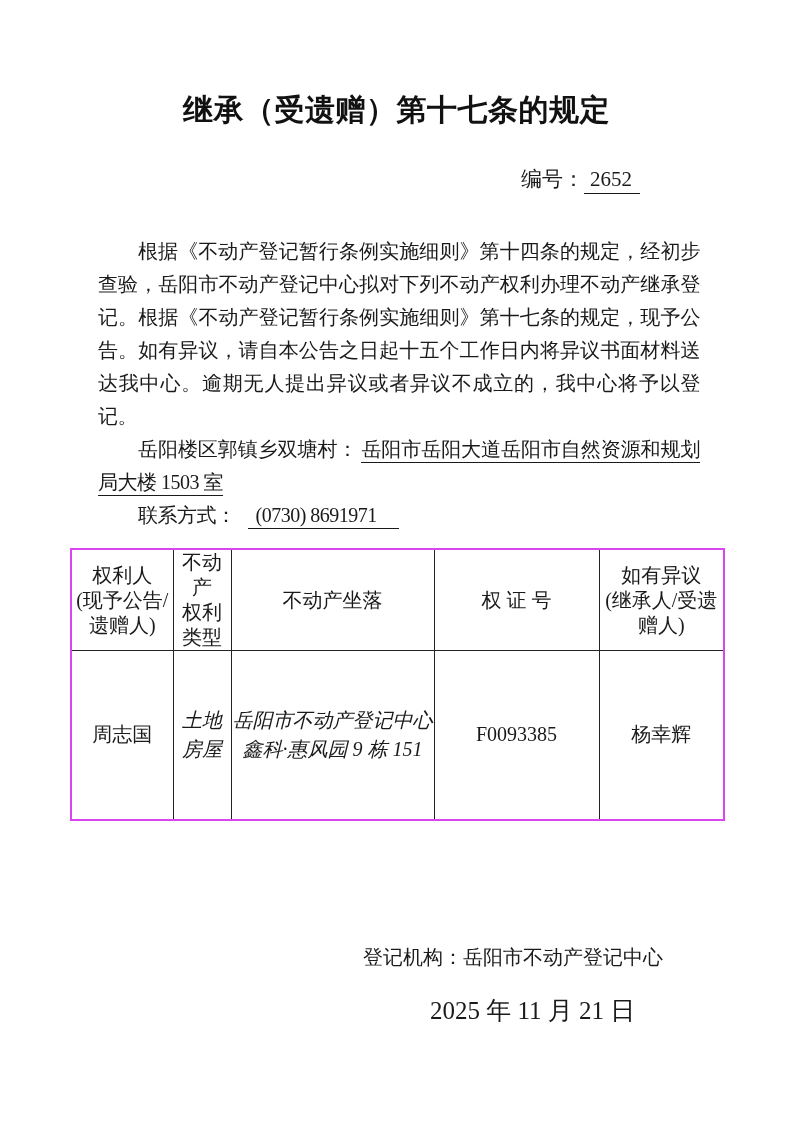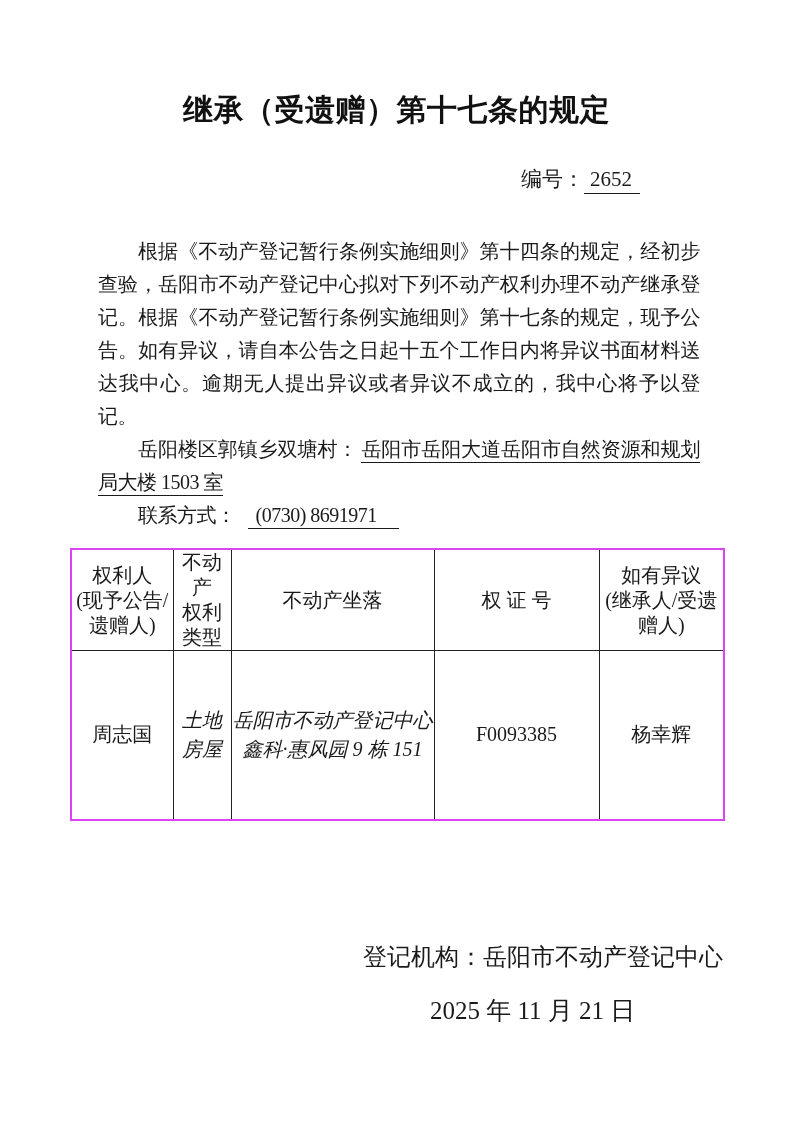--- a/index.html
+++ b/index.html
@@ -77,21 +77,21 @@
     overflow: hidden;
   }
   table.reg-table { border: 2px solid #d946ef; }
   table.reg-table thead tr { height: 77px; }
   table.reg-table tbody tr { height: 169px; }
   table.reg-table th div { line-height: 25px; }
   table.reg-table td div { line-height: 29px; font-style: italic; }
   .footer-org {
     margin-top: 123px;
     padding-left: 363px;
-    font-size: 24px;
+    font-size: 20px;
     line-height: 26px;
   }
   .footer-date {
     margin-top: 28px;
     padding-left: 430px;
     font-size: 25px;
     line-height: 26px;
   }
 </style>
 </head>

